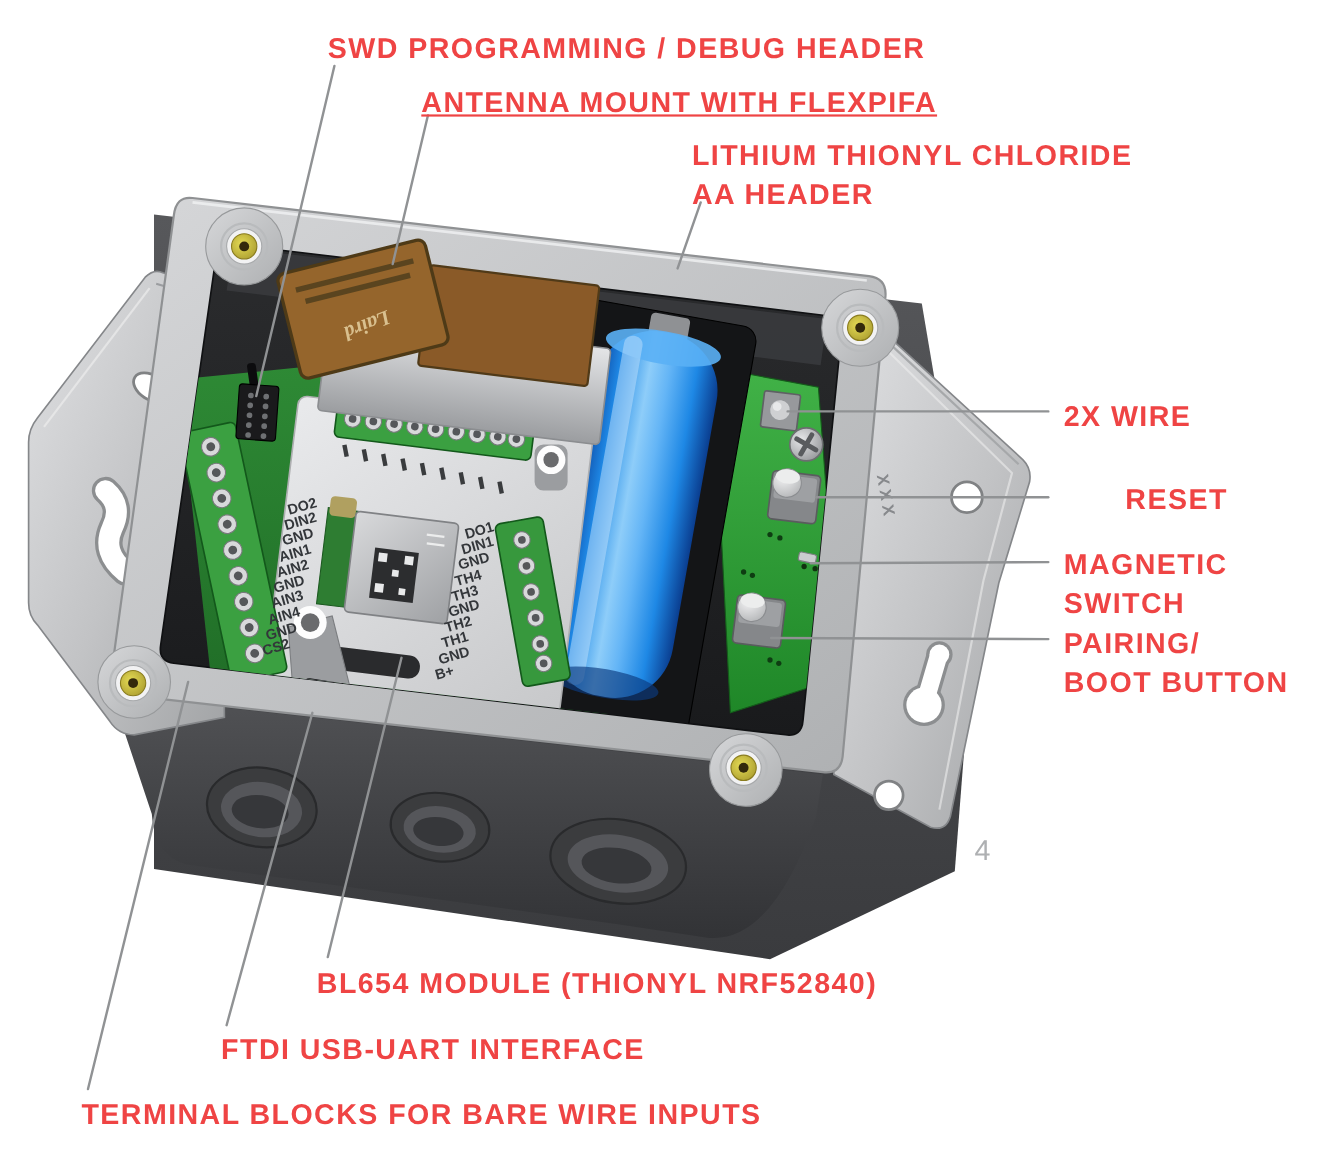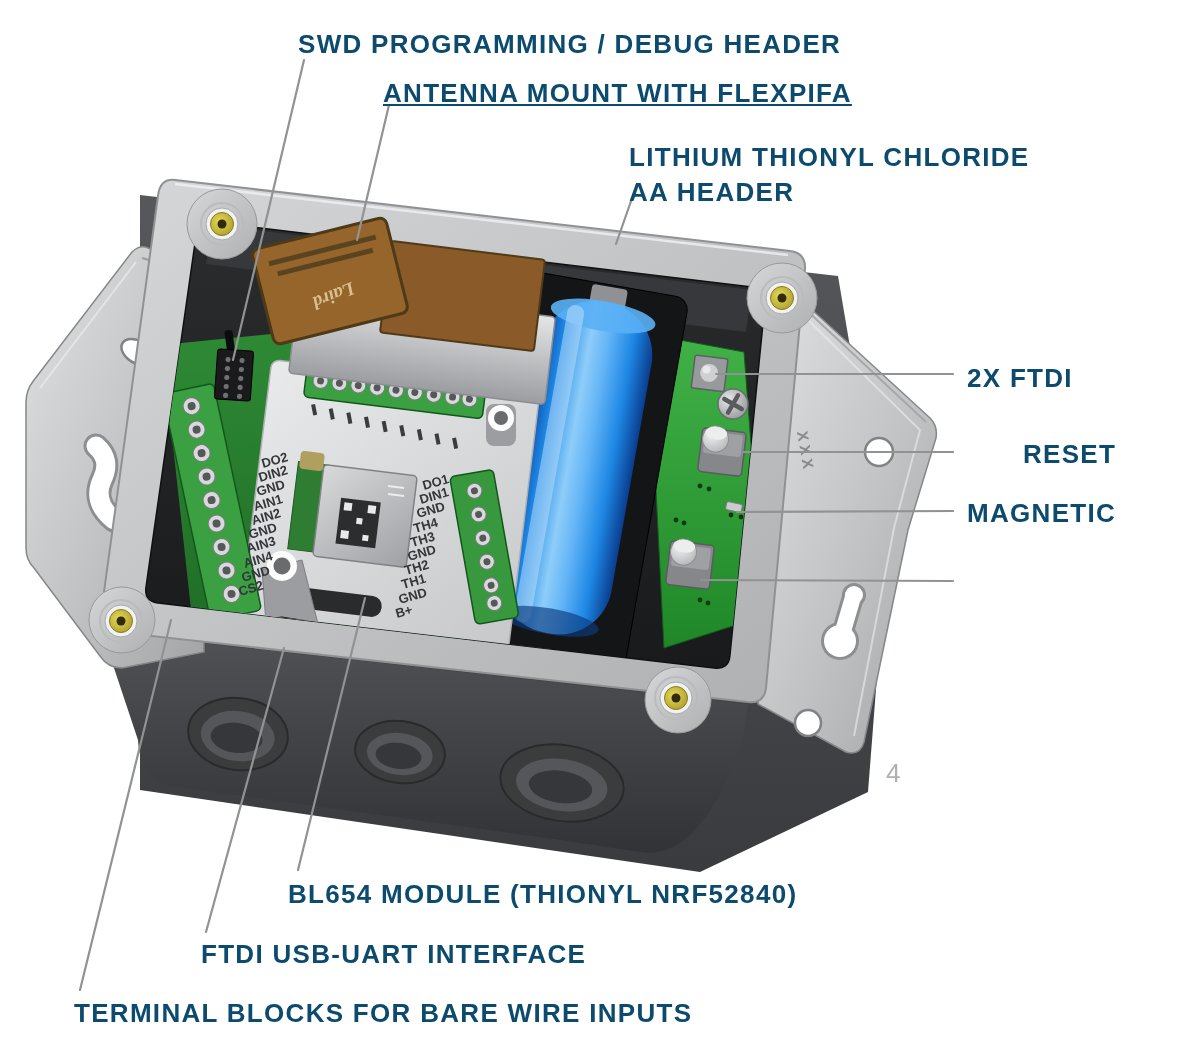--- a/index.html
+++ b/index.html
@@ -1,20 +1,20 @@
 <!DOCTYPE html>
 <html><head>
 <meta charset="utf-8">
 <style>
   html,body{margin:0;padding:0;background:#fff;}
   #stage{position:relative;width:1200px;height:1052px;background:#ffffff;overflow:hidden;
          font-family:"Liberation Sans",sans-serif;}
   svg{position:absolute;left:0;top:0;}
   .callout{position:absolute;font:700 26px/33px "Liberation Sans",sans-serif;
-           color:#0c4a6e;letter-spacing:1.3px;white-space:nowrap;}
+           color:#ef4444;letter-spacing:1.3px;white-space:nowrap;}
   .callout span{display:block;}
   .two-line{line-height:35px;}
   #page-num{position:absolute;font:400 26px "Liberation Sans",sans-serif;color:#aeb0b2;}
 </style>
 </head>
 <body>
 
 <div id="stage">
 
 <svg width="1200" height="1052" viewBox="0 0 1200 1052">
@@ -436,28 +436,33 @@
     <line x1="737" y1="512" x2="953" y2="511"></line>
     <line x1="701" y1="580" x2="953" y2="581"></line>
     <line x1="365" y1="598" x2="298" y2="870"></line>
     <line x1="284" y1="648" x2="206" y2="932"></line>
     <line x1="171" y1="620" x2="80" y2="990"></line>
   </g>
 </svg>
 
 <div class="callout" style="left:298px;top:28px;">SWD PROGRAMMING / DEBUG HEADER</div>
 <div class="callout" style="left:383px;top:77px;text-decoration:underline;">ANTENNA MOUNT WITH FLEXPIFA</div>
-<div class="callout two-line" style="left:629px;top:124px;margin-top:16px;">
+<div class="callout two-line" style="left:629px;top:124px;">
   <span>LITHIUM THIONYL CHLORIDE</span>
   <span>AA HEADER</span>
 </div>
-<div class="callout" style="left:967px;top:362px;">2X FTDI</div>
+<div class="callout" style="left:967px;top:362px;">2X WIRE</div>
 <div class="callout" style="left:1023px;top:438px;">RESET</div>
 <div class="callout two-line" style="left:967px;top:496px;">
   <span>MAGNETIC</span>
+  <span>SWITCH</span>
+</div>
+<div class="callout two-line" style="left:967px;top:568px;">
+  <span>PAIRING/</span>
+  <span>BOOT BUTTON</span>
 </div>
 <div class="callout" style="left:288px;top:878px;">BL654 MODULE (THIONYL NRF52840)</div>
 <div class="callout" style="left:201px;top:938px;text-align:center;">FTDI USB-UART INTERFACE</div>
 <div class="callout" style="left:74px;top:997px;text-align:right;">TERMINAL BLOCKS FOR BARE WIRE INPUTS</div>
 
 <div id="page-num" style="left:886px;top:758px;">4</div>
 
 </div>
 
 </body></html>

